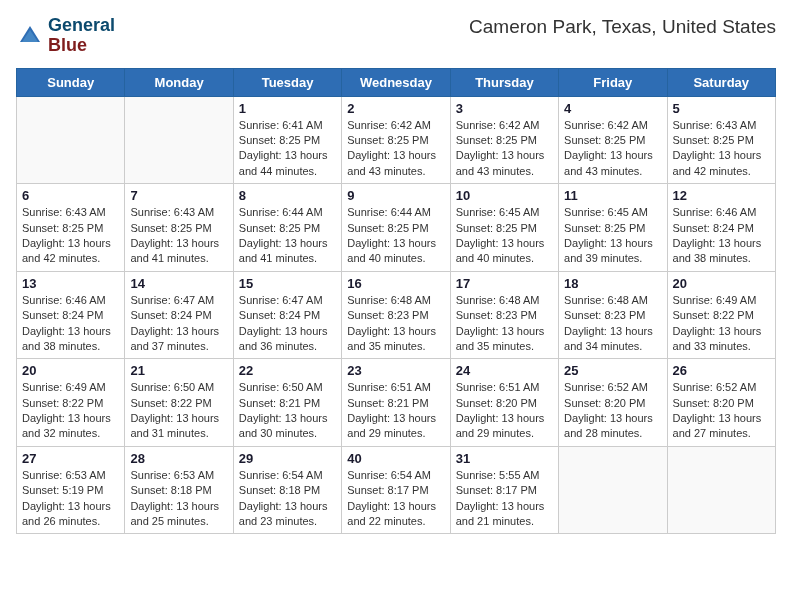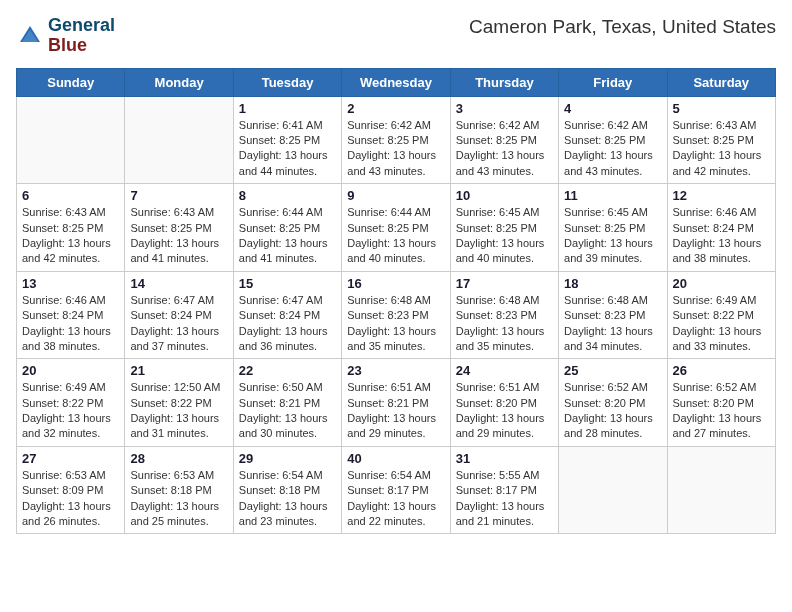--- a/index.html
+++ b/index.html
@@ -250,21 +250,21 @@
       </tr>
       <tr>
         <td>
           <div class="day-number">20</div>
           <div class="day-info">Sunrise: 6:49 AM
 Sunset: 8:22 PM
 Daylight: 13 hours and 32 minutes.</div>
         </td>
         <td>
           <div class="day-number">21</div>
-          <div class="day-info">Sunrise: 12:50 AM
+          <div class="day-info">Sunrise: 6:50 AM
 Sunset: 8:22 PM
 Daylight: 13 hours and 31 minutes.</div>
         </td>
         <td>
           <div class="day-number">22</div>
           <div class="day-info">Sunrise: 6:50 AM
 Sunset: 8:21 PM
 Daylight: 13 hours and 30 minutes.</div>
         </td>
         <td>
@@ -289,21 +289,21 @@
           <div class="day-number">26</div>
           <div class="day-info">Sunrise: 6:52 AM
 Sunset: 8:20 PM
 Daylight: 13 hours and 27 minutes.</div>
         </td>
       </tr>
       <tr>
         <td>
           <div class="day-number">27</div>
           <div class="day-info">Sunrise: 6:53 AM
-Sunset: 8:09 PM
+Sunset: 5:19 PM
 Daylight: 13 hours and 26 minutes.</div>
         </td>
         <td>
           <div class="day-number">28</div>
           <div class="day-info">Sunrise: 6:53 AM
 Sunset: 8:18 PM
 Daylight: 13 hours and 25 minutes.</div>
         </td>
         <td>
           <div class="day-number">29</div>

